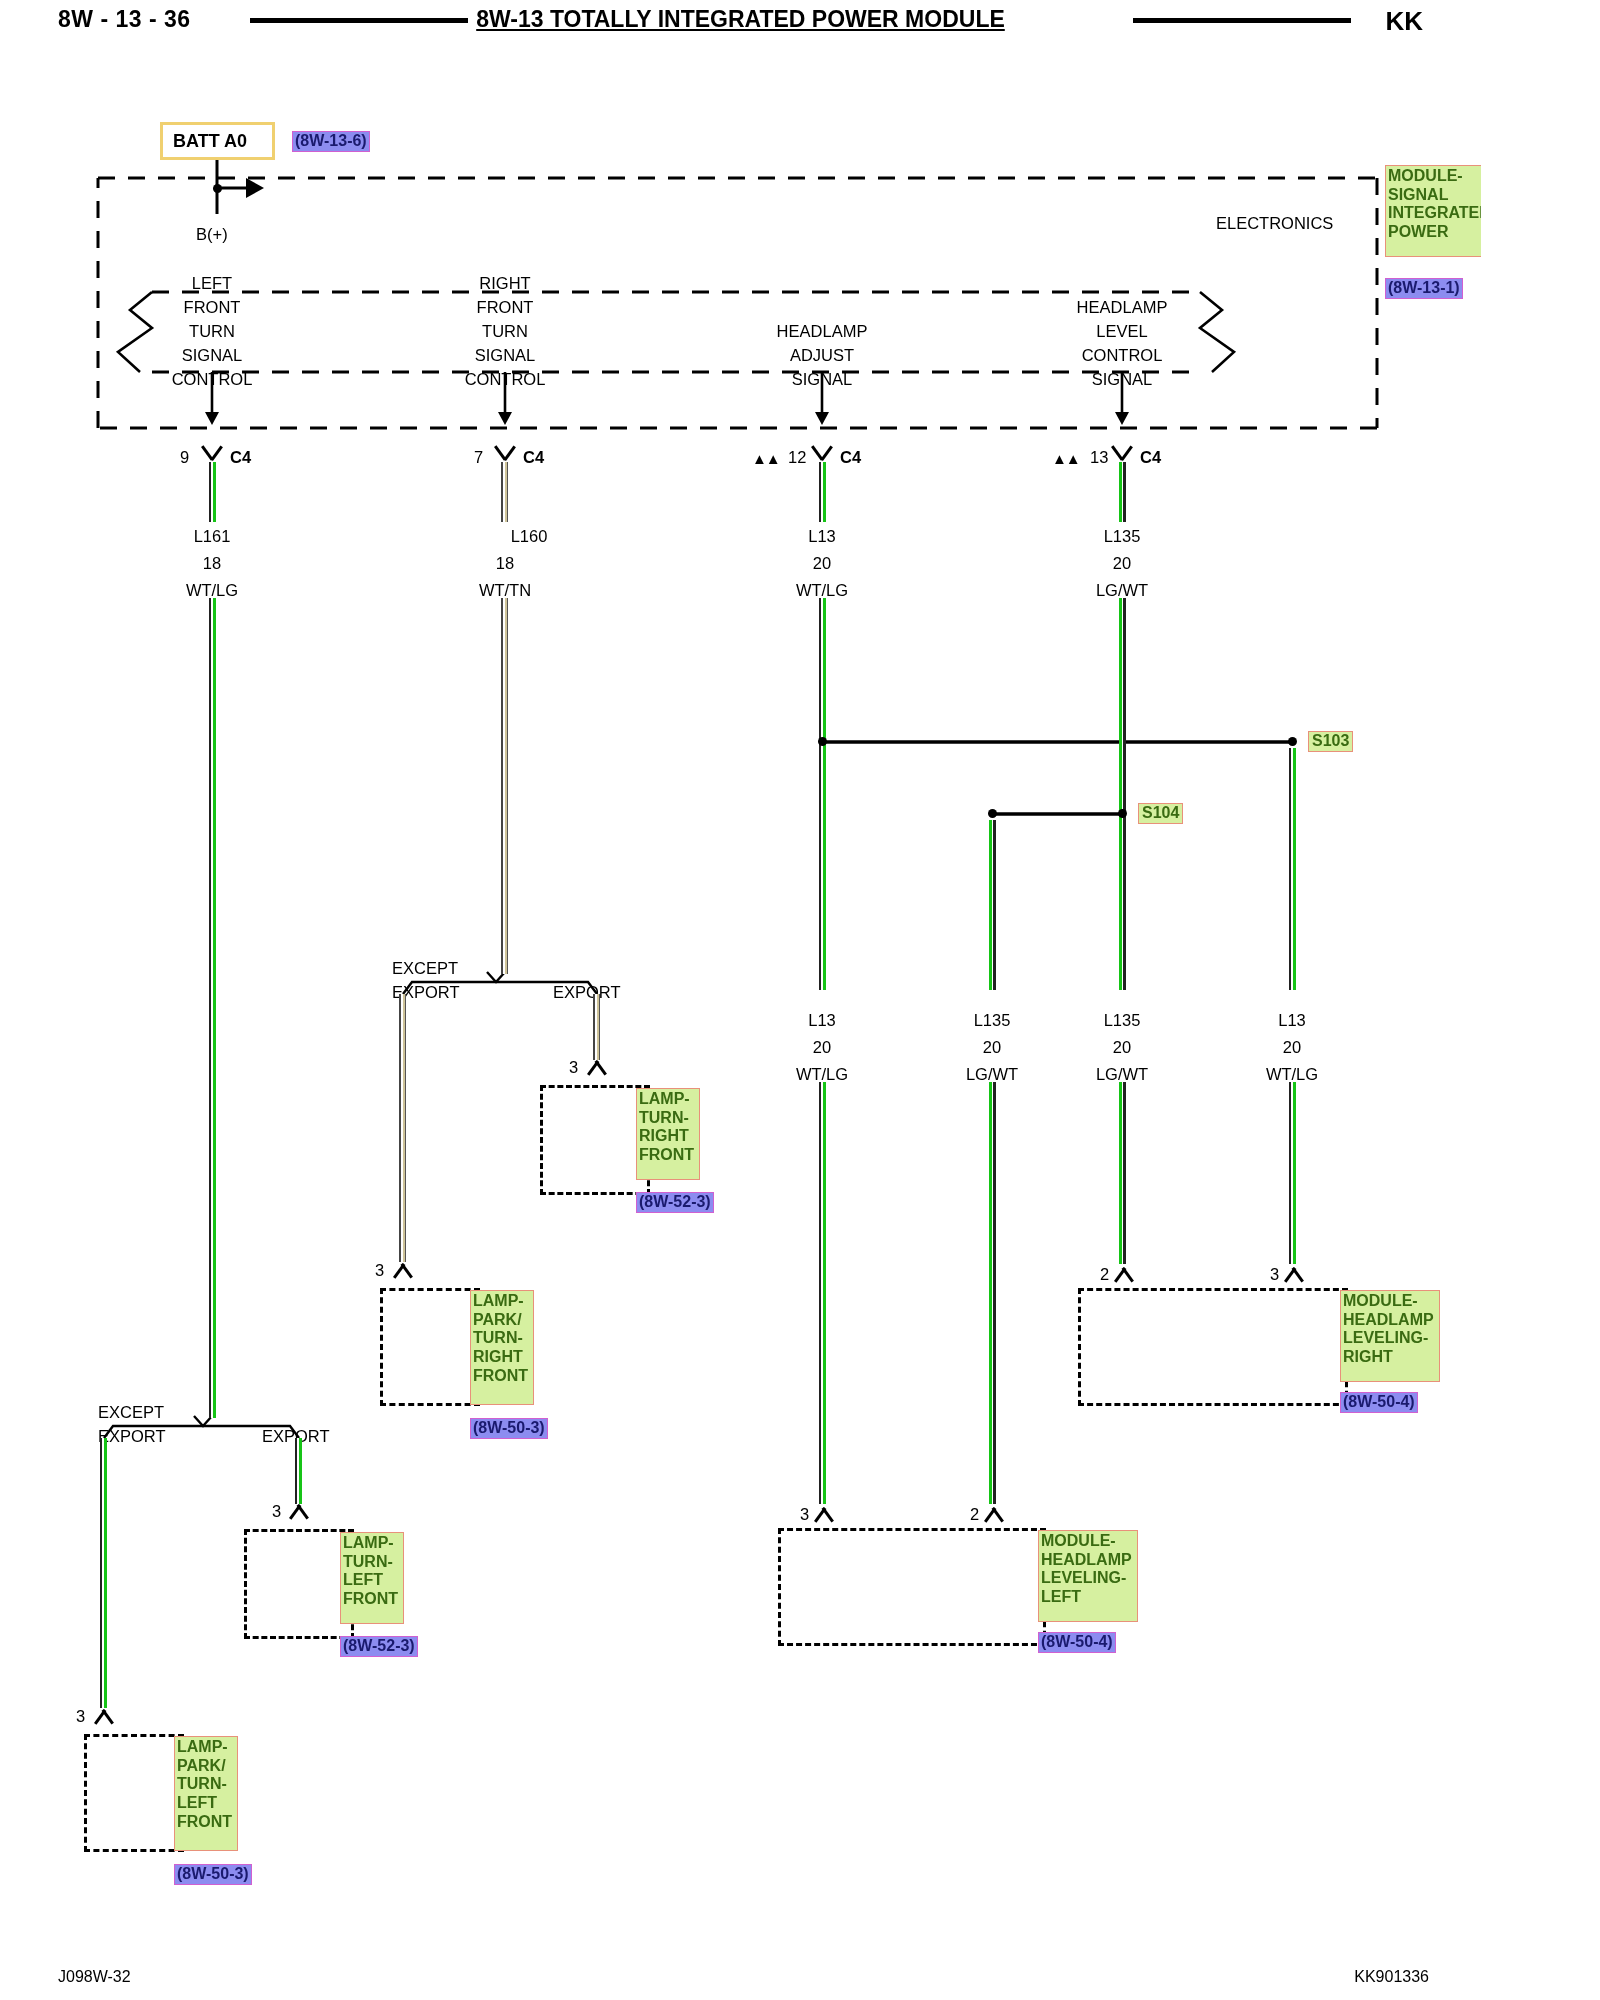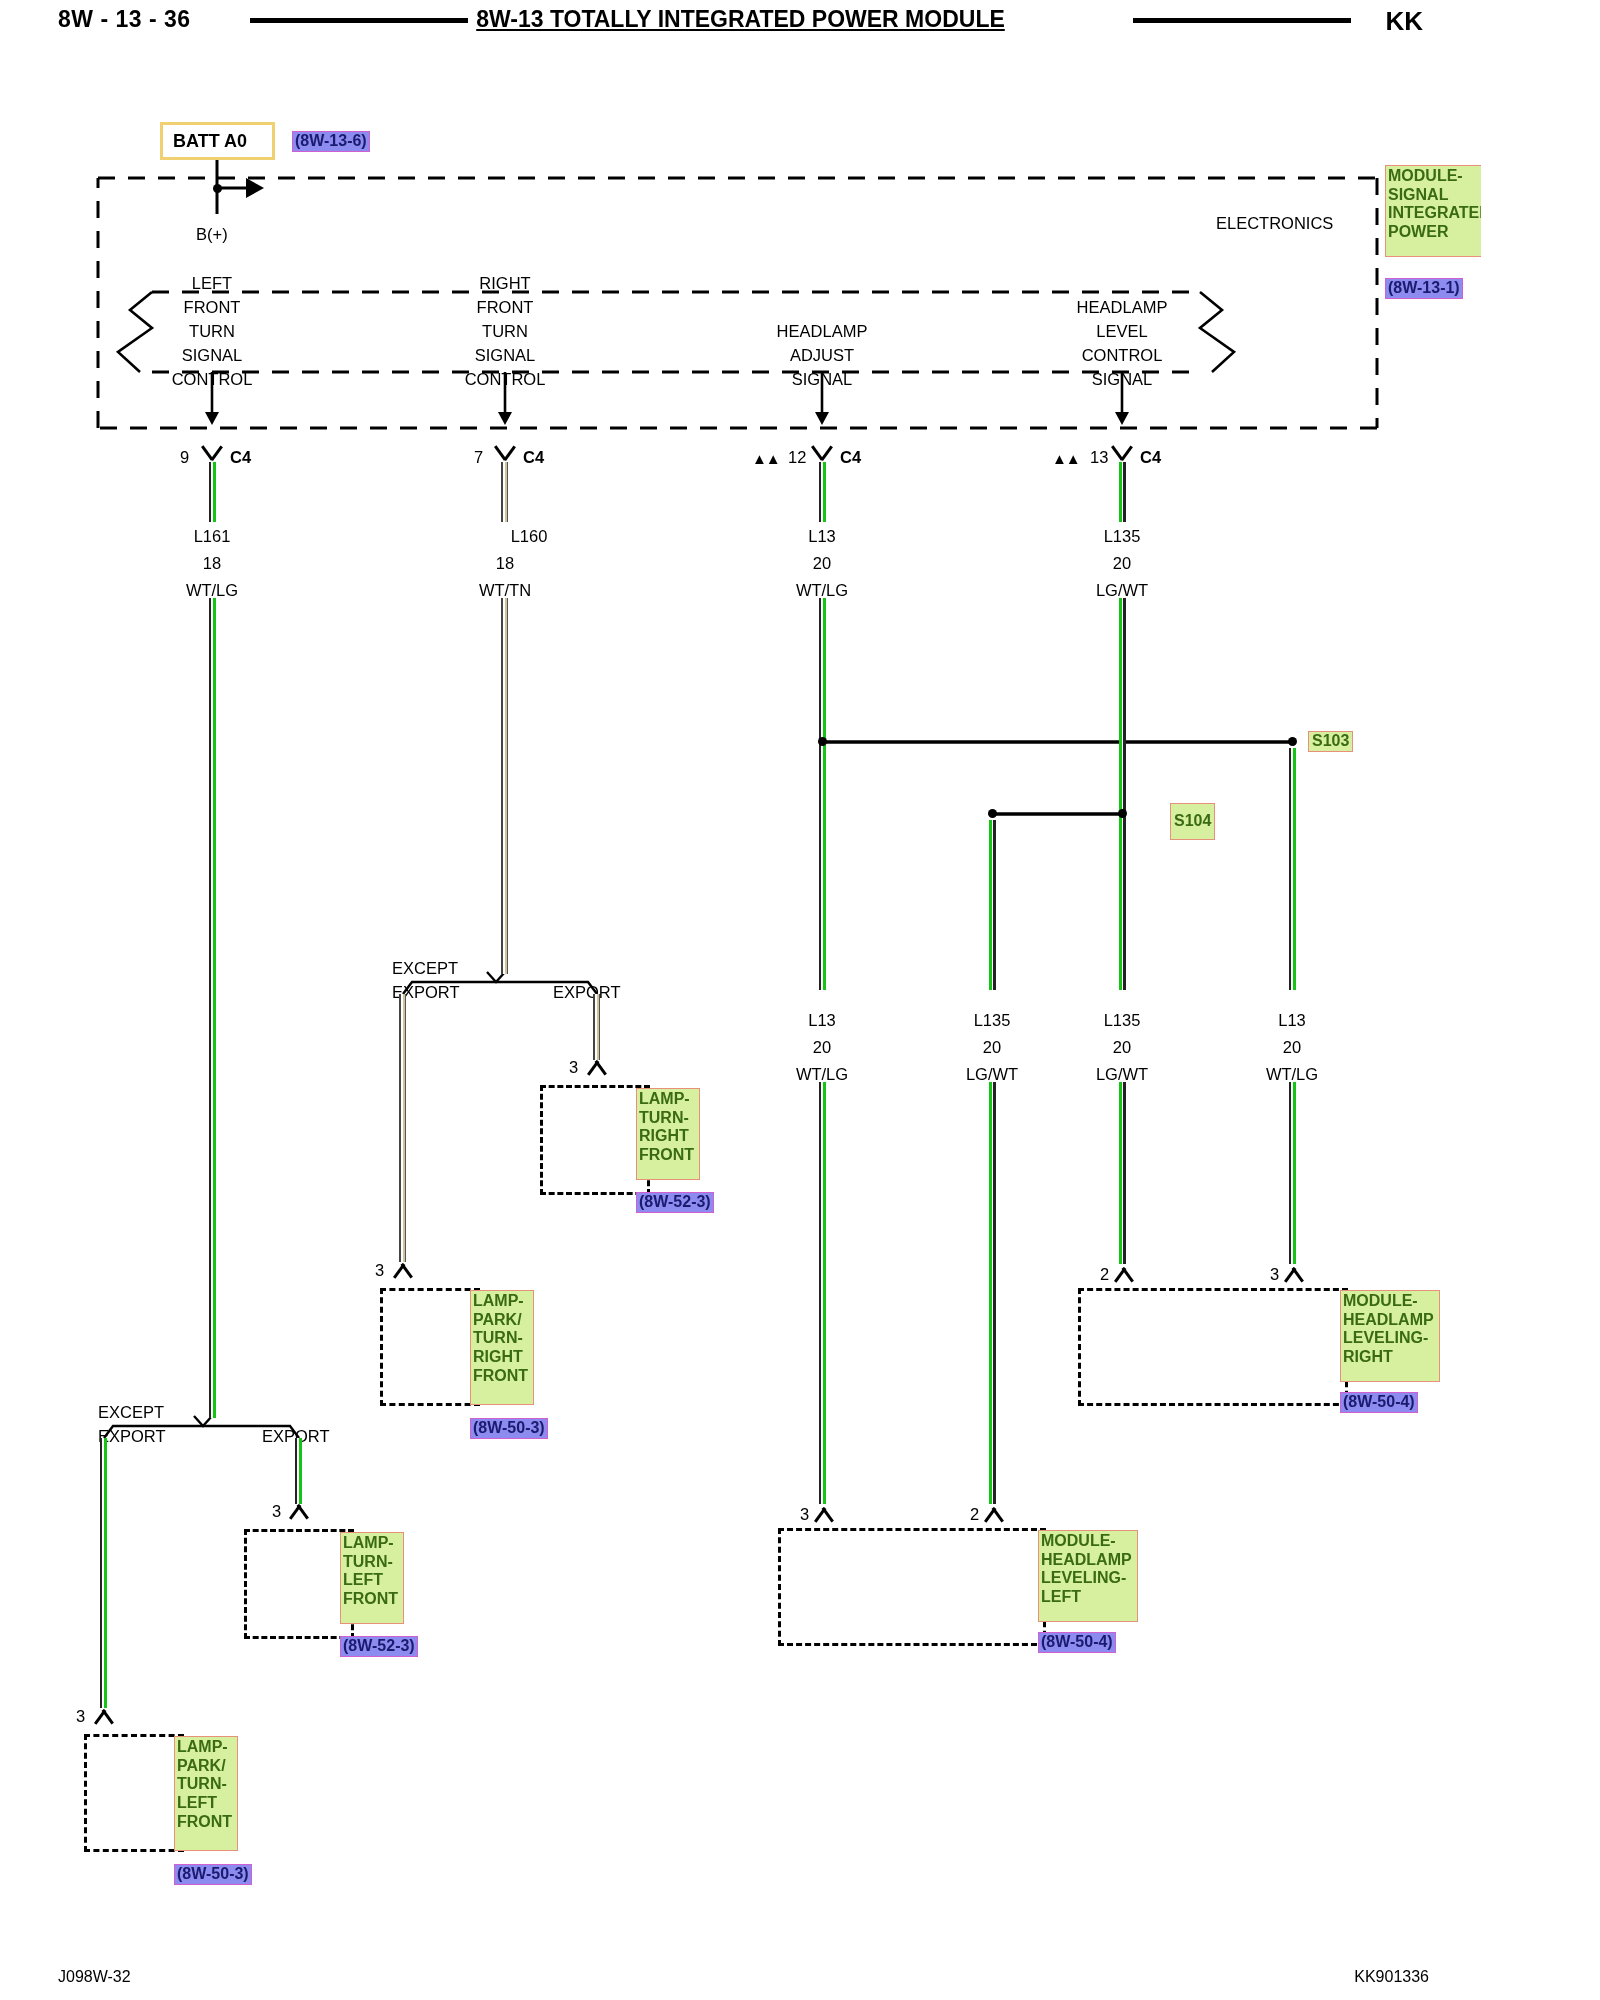--- a/index.html
+++ b/index.html
@@ -281,21 +281,21 @@
       <i class="b"></i>
       <i class="c"></i>
     </div>
 
   <div class="dot" style="left:818px;top:737px;"></div>
   <div class="dot" style="left:1288px;top:737px;"></div>
   <div class="hl" style="left:1308px;top:731px;padding:0 3px;">S103</div>
 
   <div class="dot" style="left:988px;top:809px;"></div>
   <div class="dot" style="left:1118px;top:809px;"></div>
-  <div class="hl" style="left:1138px;top:803px;padding:8px 3px;margin-left:32px;">S104</div>
+  <div class="hl" style="left:1138px;top:803px;padding:0 3px;">S104</div>
 
   <div class="t c" style="left:822px;top:1012px;">L13</div>
   <div class="t c" style="left:822px;top:1039px;">20</div>
   <div class="t c" style="left:822px;top:1066px;">WT/LG</div>
 
   <div class="t c" style="left:992px;top:1012px;">L135</div>
   <div class="t c" style="left:992px;top:1039px;">20</div>
   <div class="t c" style="left:992px;top:1066px;">LG/WT</div>
 
   <div class="t c" style="left:1122px;top:1012px;">L135</div>

